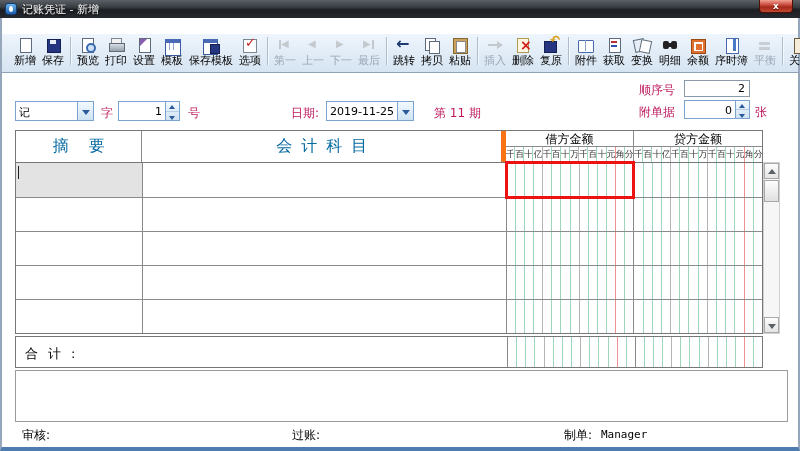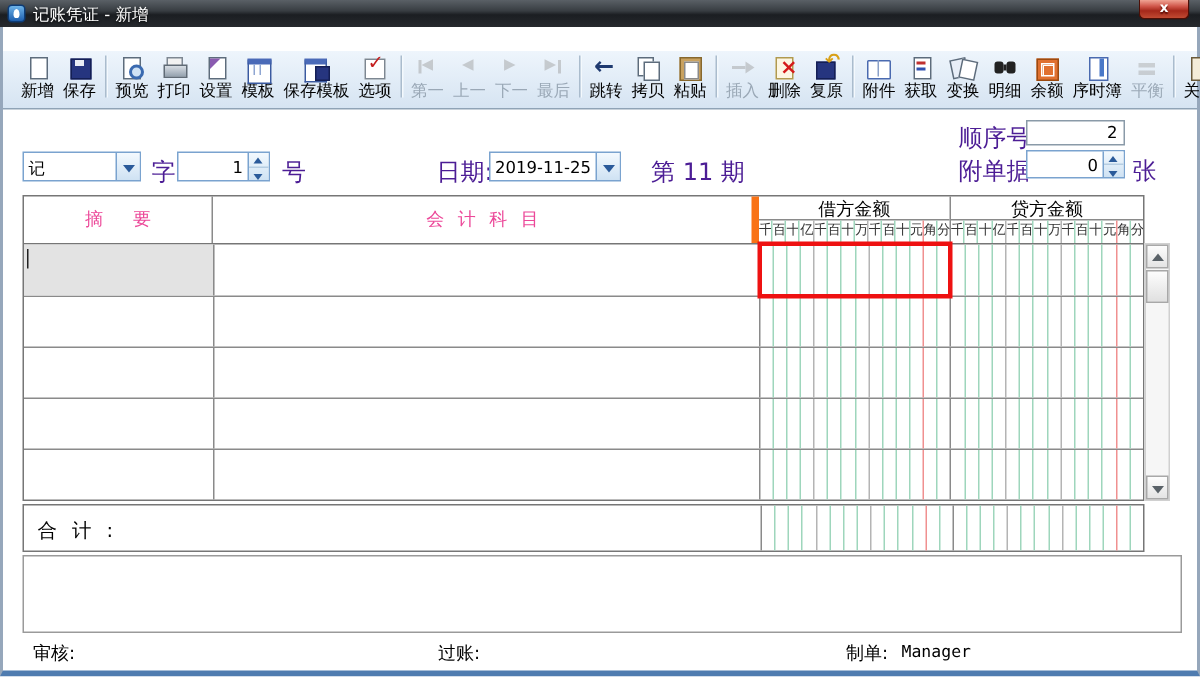--- a/index.html
+++ b/index.html
@@ -75,38 +75,38 @@
   .ic-balance::after{left:5px;top:5px;width:7px;height:7px;border:1px solid #fff;box-shadow:inset 3px 0 0 -2px #fff,inset 0 3px 0 -2px #fff}
   .ic-journal::before{left:3px;top:1px;width:11px;height:14px;background:#fff;border:1px solid #4a6ab0}
   .ic-journal::after{left:10px;top:2px;width:3px;height:12px;background:#4a78c8}
   .ic-equalize::before{left:3px;top:5px;width:11px;height:3px;background:#9aa8b4;box-shadow:0 5px 0 #9aa8b4}
   .ic-close-door::before{left:3px;top:1px;width:8px;height:14px;background:#f4ecd8;border:1px solid #6a5a3a}
   .ic-close-door::after{left:9px;top:2px;width:6px;height:12px;background:#2a50a0;border:1px solid #16306a}
   
   .doc-title{position:absolute;left:0;top:62px;width:796px;text-align:center;
     font-family:"DejaVu Serif","Liberation Serif",serif;font-size:25px;font-weight:bold;
     letter-spacing:14px;color:#111}
-  .flabel{position:absolute;font-size:16px;color:#4c1d95;white-space:nowrap}
+  .flabel{position:absolute;font-size:12px;color:#be185d;white-space:nowrap}
   .seq-input{position:absolute;left:682px;top:80px;width:66px;height:17px;border:1px solid #8a9aa8;
     font-size:11px;text-align:right;padding-right:4px;font-family:inherit;background:#fff}
   .ctrl{position:absolute;display:flex;border:1px solid #7aa3cf;background:#fff;height:20px}
   .ctrl .val{flex:1;font-size:11px;padding:3px 3px 0 3px;white-space:nowrap;overflow:hidden}
   .ctrl .val.right{text-align:right}
   .btns{width:14px;border-left:1px solid #7aa3cf;background:linear-gradient(180deg,#f3f9fe,#cfe2f3);
     display:flex;flex-direction:column}
   .sb{flex:1;position:relative}
   .sb.up{border-bottom:1px solid #b5cde2}
   .sb.up::after{content:"";position:absolute;left:3px;top:3px;border:3px solid transparent;border-bottom:4px solid #2a5a9a;border-top:none}
   .sb.dn::after{content:"";position:absolute;left:3px;top:4px;border:3px solid transparent;border-top:4px solid #2a5a9a;border-bottom:none}
   .dbtn{width:16px;border-left:1px solid #7aa3cf;background:linear-gradient(180deg,#f3f9fe,#cfe2f3);position:relative}
   .dbtn::after{content:"";position:absolute;left:4px;top:8px;border:4px solid transparent;border-top:5px solid #2a5a9a;border-bottom:none}
   
   .vtable{position:absolute;left:13px;top:130px;width:748px;border:1px solid #767676;background:#fff}
   .thead{display:flex;height:32px;border-bottom:1px solid #767676}
-  .th{font-size:12px;color:#ec4899;display:flex;align-items:center;justify-content:center}
+  .th{font-size:16px;color:#0369a1;display:flex;align-items:center;justify-content:center}
   .th-memo{width:127px;border-right:1px solid #8a8a8a;letter-spacing:20px;text-indent:20px}
   .th-acct{width:365px;border-right:5px solid #f97316;letter-spacing:9px;text-indent:9px}
   .th-amt{width:128px;display:flex;flex-direction:column}
   .th-amt.deb{border-right:1px solid #8a8a8a}
   .amt-cap{height:16px;font-size:12px;text-align:center;line-height:16px;border-bottom:1px solid #8a8a8a}
   .digits{display:flex;height:15px}
   .gc{flex:1;border-left:1px solid #9ed6bc;min-width:0}
   .gc:first-child{border-left:none}
   .gc.sep-gray{border-left-color:#b4b4b4}
   .gc.sep-red{border-left-color:#f09090}

